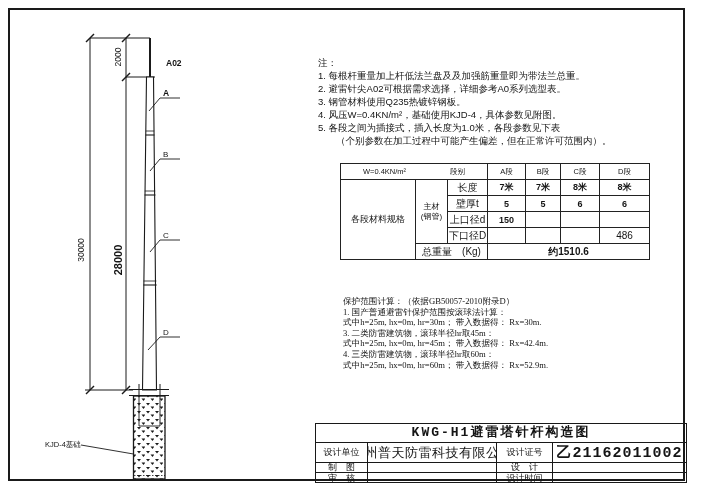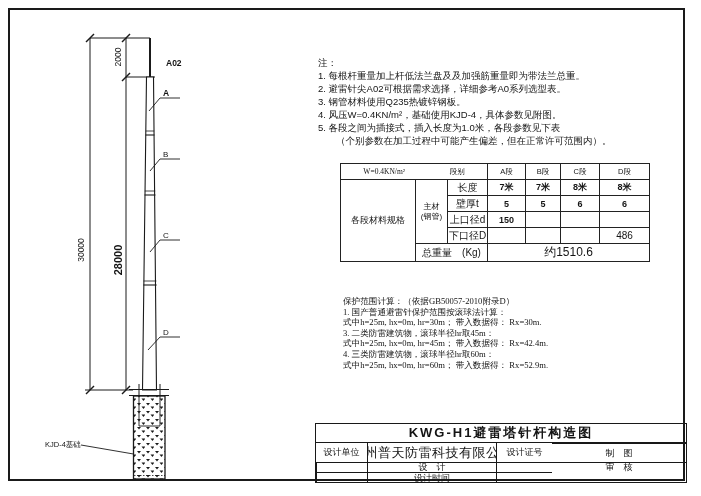--- a/index.html
+++ b/index.html
@@ -18,31 +18,31 @@
   .notes{position:absolute;left:308px;top:46px;width:365px;font-size:9.5px;line-height:13px;}
   .notes .indent{padding-left:18px;}
 
   
   .spec{position:absolute;left:330px;top:153px;border-collapse:collapse;table-layout:fixed;}
   .spec td{
     border:1px solid #222;font-size:10px;text-align:center;vertical-align:middle;
     padding:0;height:15px;overflow:hidden;white-space:nowrap;
   }
   .spec .hdr{font-size:7.5px;}
-  .spec .hdrflex{display:flex;justify-content:space-around;align-items:center;font-family:Liberation Serif, serif;}
+  .spec .hdrflex{display:flex;justify-content:space-around;align-items:center;}
   .spec .side{width:12px;font-size:9px;line-height:13.8px;word-break:break-all;padding:0 10px;}
   .spec .grp{font-size:8px;line-height:10px;margin-left:36px;}
   .spec .v{font-weight:bold;font-size:9px;}
-  .spec .total-v{font-weight:normal;font-size:12px;}
+  .spec .total-v{font-weight:bold;font-size:10px;}
 
   
   .calc{position:absolute;left:333px;top:286px;width:340px;font-size:8.6px;line-height:10.6px;font-family:Liberation Serif, serif;}
 
   
-  .tb{position:absolute;left:305px;top:413px;width:372px;height:60px;border:1px solid #181818;box-sizing:border-box;}
+  .tb{position:absolute;left:305px;top:413px;width:372px;height:60px;border:1px solid #181818;box-sizing:border-box;font-family:Liberation Mono, monospace;}
   .tb-title{
     height:18px;line-height:18px;text-align:center;font-size:13px;letter-spacing:2px;
     border-bottom:1px solid #181818;font-weight:600;
   }
   .tb-grid{display:grid;grid-template-columns:51px 129px 56px 1fr;grid-template-rows:19px 10px 11px;}
   .tb-grid>div{
     display:flex;align-items:center;justify-content:center;font-size:9px;
     overflow:hidden;white-space:nowrap;box-sizing:border-box;
   }
   .tb-grid .bl{border-left:1px solid #181818;}
@@ -212,20 +212,21 @@
     <div>4. 三类防雷建筑物，滚球半径hr取60m：</div>
     <div>式中h=25m, hx=0m, hr=60m； 带入数据得： Rx=52.9m.</div>
   </div>
 
   <div class="tb">
     <div class="tb-title">KWG-H1避雷塔针杆构造图</div>
     <div class="tb-grid">
       <div>设计单位</div>
       <div class="bl company">郑州普天防雷科技有限公司</div>
       <div class="bl">设计证号</div>
+      <div class="bl cert">乙21162011002</div>
 
       <div class="bt">制　图</div>
       <div class="bl bt"></div>
       <div class="bl bt">设　计</div>
       <div class="bl bt"></div>
 
       <div class="bt">审　核</div>
       <div class="bl bt"></div>
       <div class="bl bt">设计时间</div>
       <div class="bl bt"></div>

